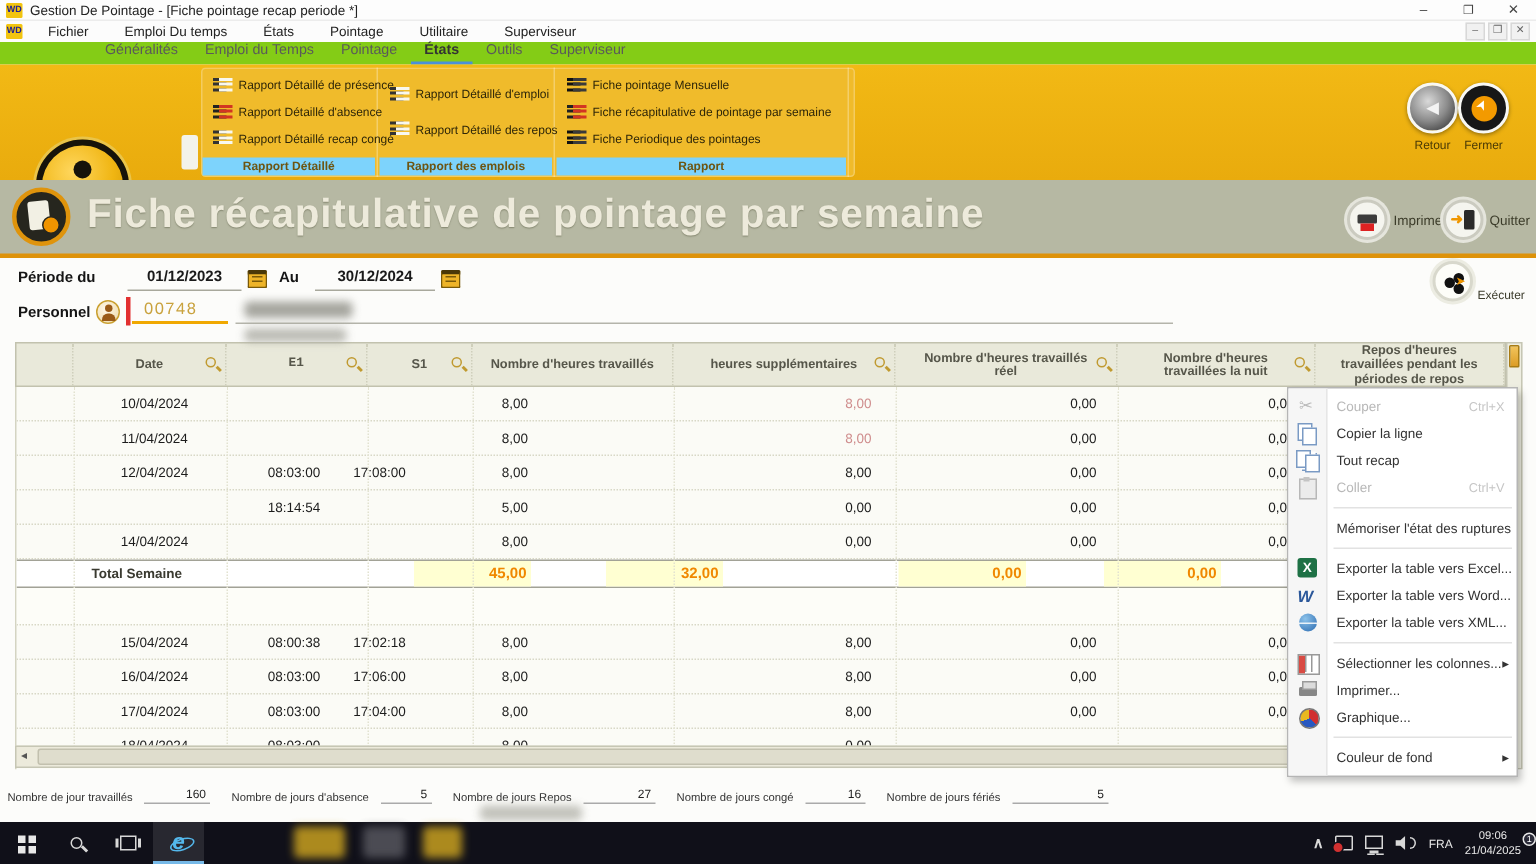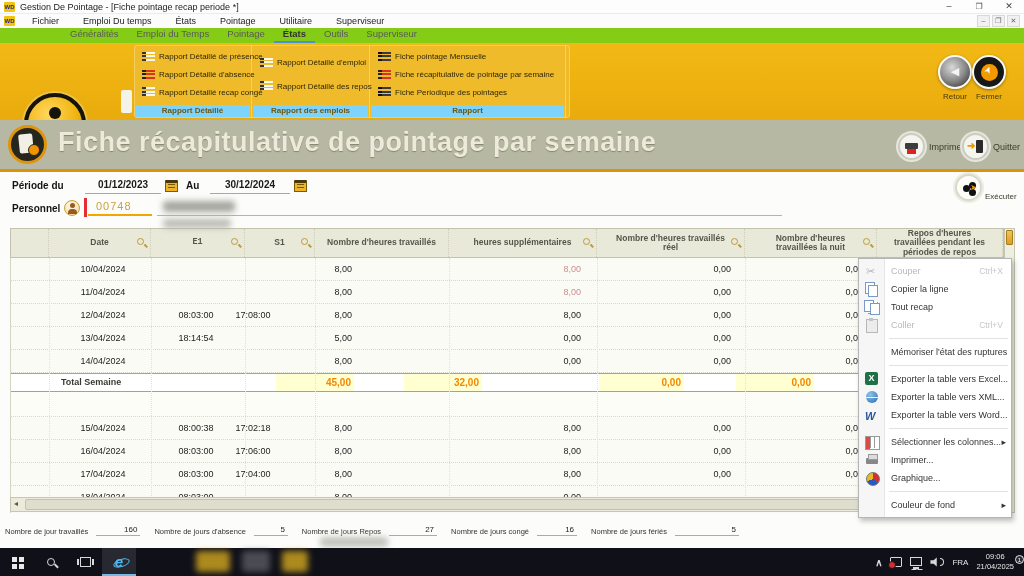--- a/index.html
+++ b/index.html
@@ -405,21 +405,20 @@
       <div class="row">
         <span class="c-date">12/04/2024</span>
         <span class="c-e1">08:03:00</span>
         <span class="c-s1">17:08:00</span>
         <span class="c-worked num">8,00</span>
         <span class="c-real num">8,00</span>
         <span class="c-extra num">0,00</span>
         <span class="c-night num">0,00</span>
       </div>
       <div class="row">
-        <span class="c-date">13/04/2024</span>
         <span class="c-e1">18:14:54</span>
         <span class="c-worked num">5,00</span>
         <span class="c-real num">0,00</span>
         <span class="c-extra num">0,00</span>
         <span class="c-night num">0,00</span>
       </div>
       <div class="row">
         <span class="c-date">14/04/2024</span>
         <span class="c-worked num">8,00</span>
         <span class="c-real num">0,00</span>
@@ -512,22 +511,22 @@
     <div class="cgutter"></div>
     <div style="position:relative">
         <div class="citem disabled"><span class="cicon i-scissors"></span><span class="clabel">Couper</span><span class="cshort">Ctrl+X</span></div>
         <div class="citem"><span class="cicon i-copy"></span><span class="clabel">Copier la ligne</span></div>
         <div class="citem"><span class="cicon i-copy-all"></span><span class="clabel">Tout recap</span></div>
         <div class="citem disabled"><span class="cicon i-paste"></span><span class="clabel">Coller</span><span class="cshort">Ctrl+V</span></div>
         <div class="csep"></div>
         <div class="citem"><span class="clabel">Mémoriser l'état des ruptures</span></div>
         <div class="csep"></div>
         <div class="citem"><span class="cicon i-excel"></span><span class="clabel">Exporter la table vers Excel...</span></div>
+        <div class="citem"><span class="cicon i-word"></span><span class="clabel">Exporter la table vers Word...</span></div>
         <div class="citem"><span class="cicon i-xml"></span><span class="clabel">Exporter la table vers XML...</span></div>
-        <div class="citem"><span class="cicon i-word"></span><span class="clabel">Exporter la table vers Word...</span></div>
         <div class="csep"></div>
         <div class="citem carrow"><span class="cicon i-columns"></span><span class="clabel">Sélectionner les colonnes...</span></div>
         <div class="citem"><span class="cicon i-printer"></span><span class="clabel">Imprimer...</span></div>
         <div class="citem"><span class="cicon i-chart"></span><span class="clabel">Graphique...</span></div>
         <div class="csep"></div>
         <div class="citem carrow"><span class="clabel">Couleur de fond</span></div>
       </div>
   </div>
 
   <div class="blur" style="left:163px;top:201px;width:72px;height:11px;background:#97978f"></div>

